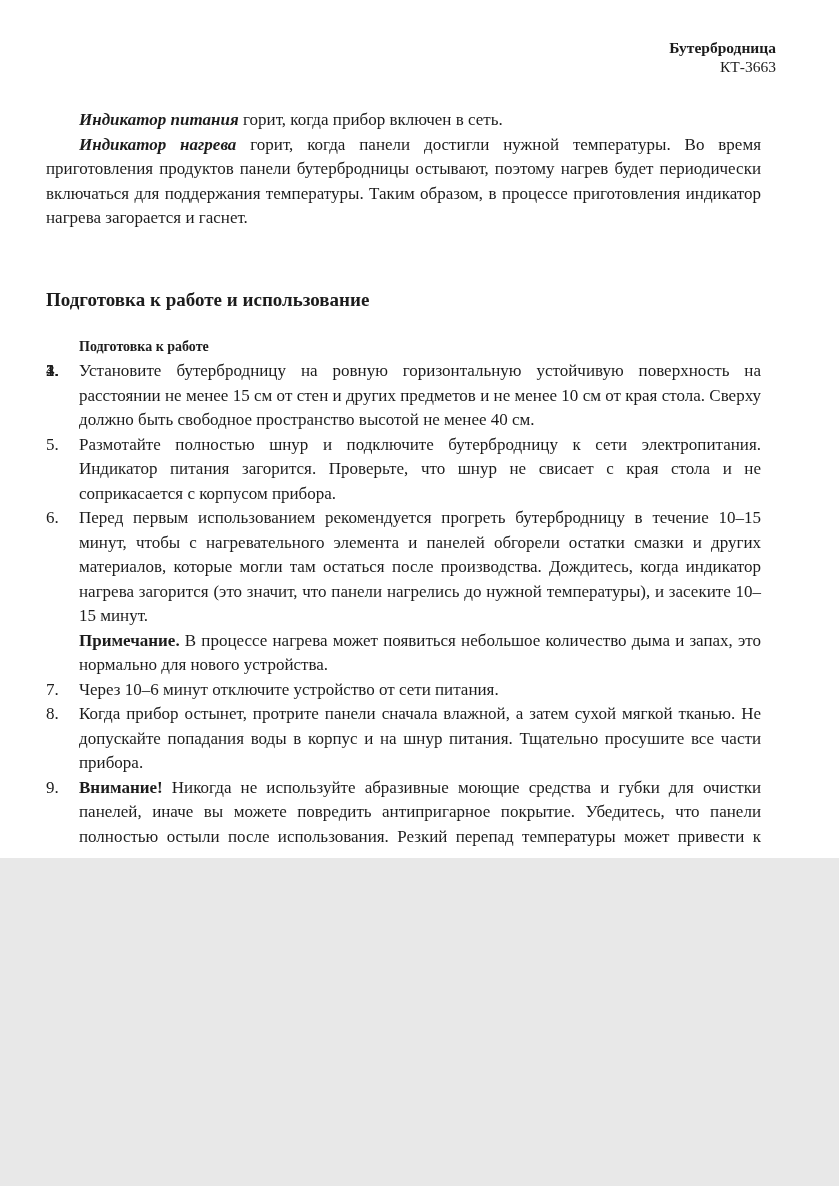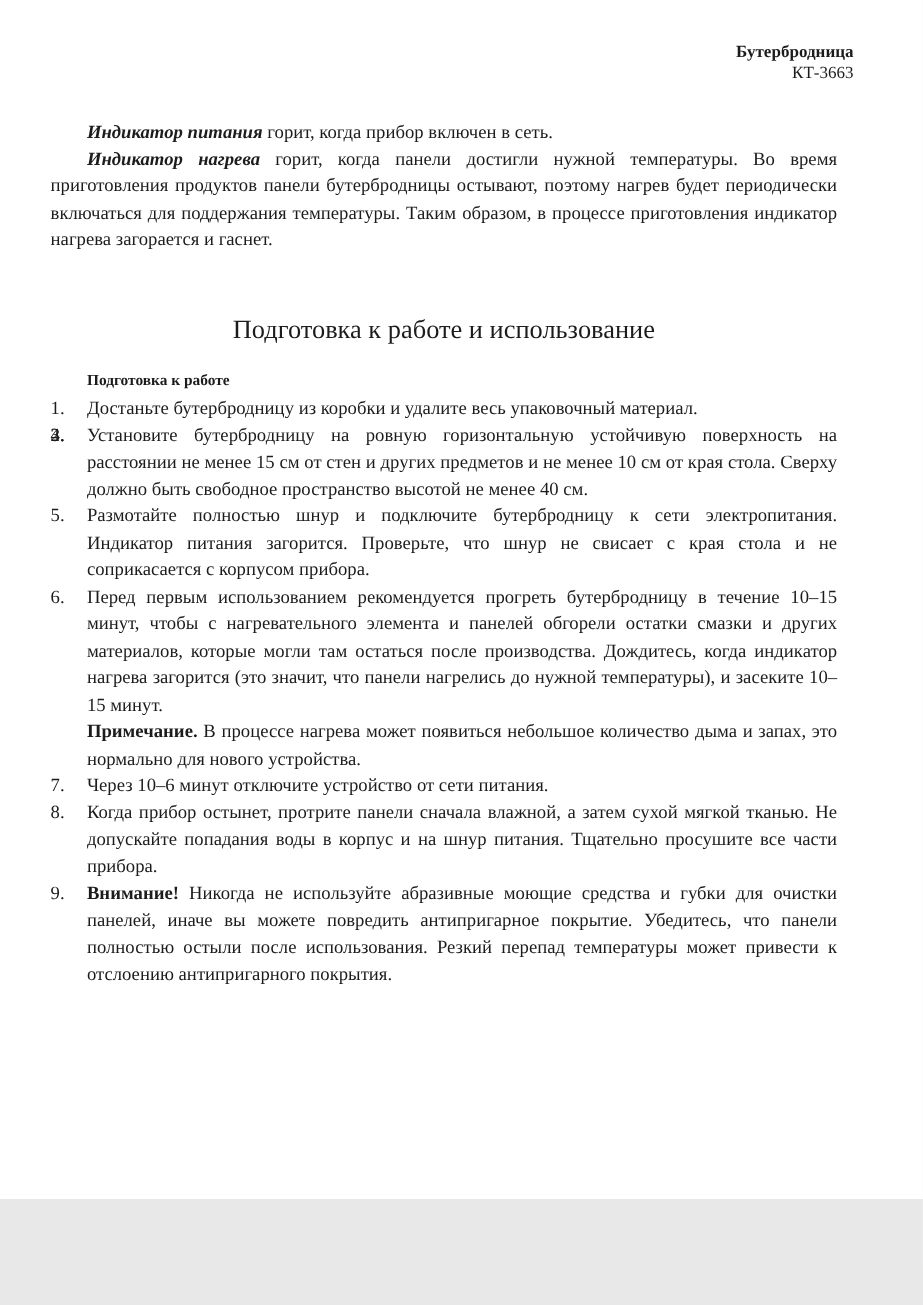--- a/index.html
+++ b/index.html
@@ -1,19 +1,19 @@
 <!DOCTYPE html>
 <html><head>
 <meta charset="utf-8">
 <style>
   html, body { margin: 0; padding: 0; background: #e8e8e8; }
   .page {
     position: relative;
     width: 839px;
-    height: 1090px;
+    height: 858px;
     margin: 0 auto;
     background: #ffffff;
     font-family: "Liberation Serif", serif;
     color: #1c1c1c;
     overflow: hidden;
   }
   .doc-header {
     position: absolute;
     top: 38px;
     right: 63px;
@@ -28,24 +28,24 @@
     top: 108px;
     width: 715px;
     font-size: 17px;
     line-height: 24.5px;
     text-align: justify;
   }
   .para { margin: 0; text-indent: 33px; }
   .em-lead { font-weight: 700; font-style: italic; }
   .section-title {
     margin: 54px 0 20px 0;
-    font-size: 24px;
+    font-size: 19px;
     line-height: 30px;
-    font-weight: 400;
-    text-align: center;
+    font-weight: 700;
+    text-align: left;
     text-indent: 0;
   }
   .subsection-title {
     margin: 0;
     font-size: 14px;
     line-height: 24.5px;
     font-weight: 700;
     text-align: left;
     text-indent: 33px;
   }
@@ -89,21 +89,20 @@
 
 
     <h1 class="section-title">Подготовка к работе и использование</h1>
 
     <h2 class="subsection-title">Подготовка к работе</h2>
 
     <div class="steps">
 
       <div class="step">
         <span class="num">1.</span>
-        <span>Достаньте бутербродницу из коробки и удалите весь упаковочный материал.</span>
       </div>
 
       <div class="step">
         <span class="num">2.</span>
       </div>
 
       <div class="step">
         <span class="num">3.</span>
       </div>
 

